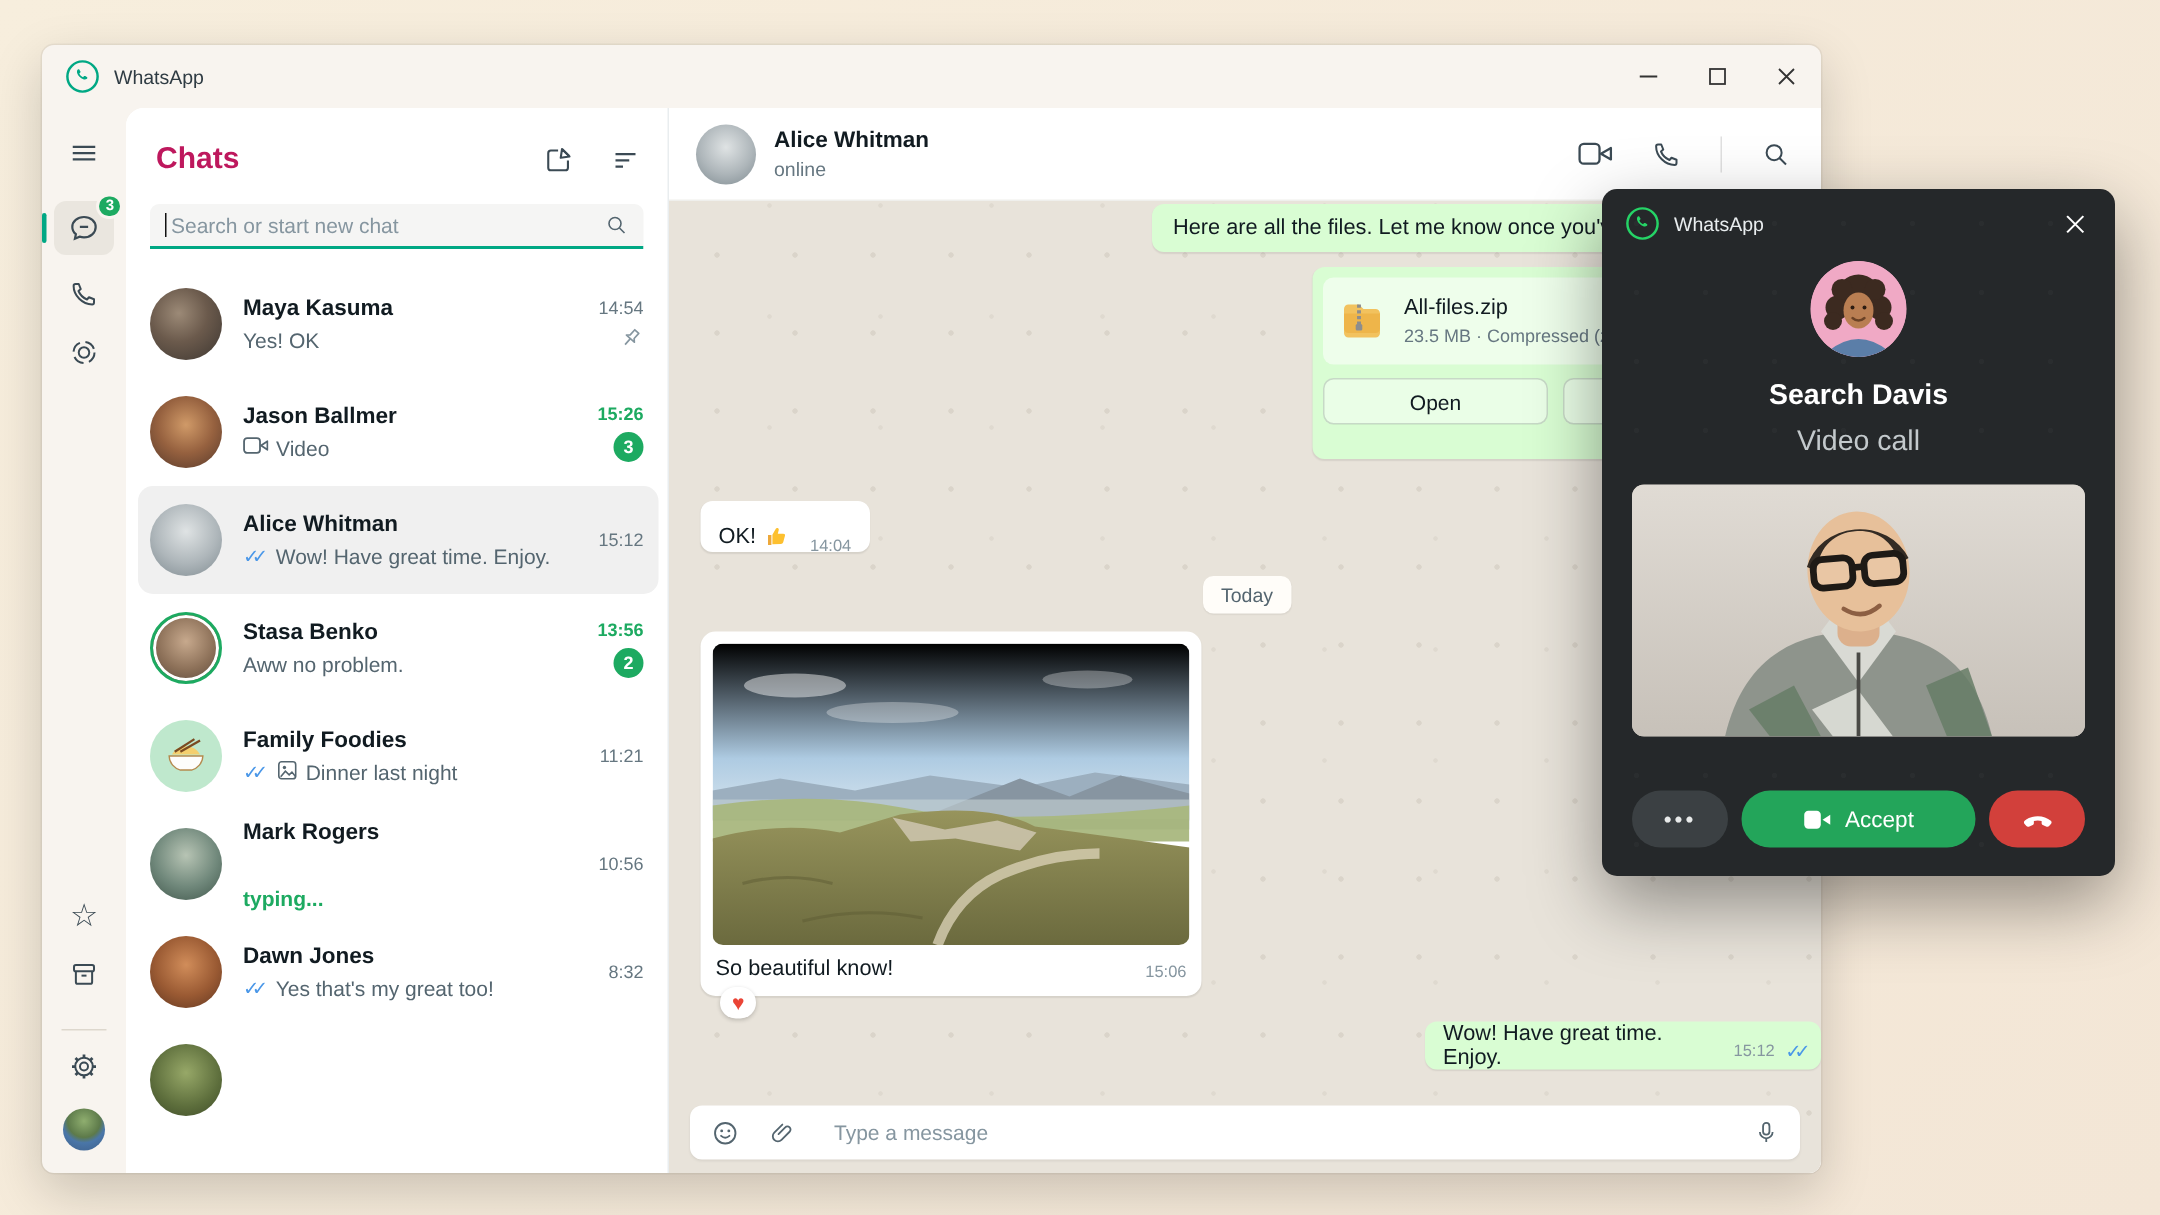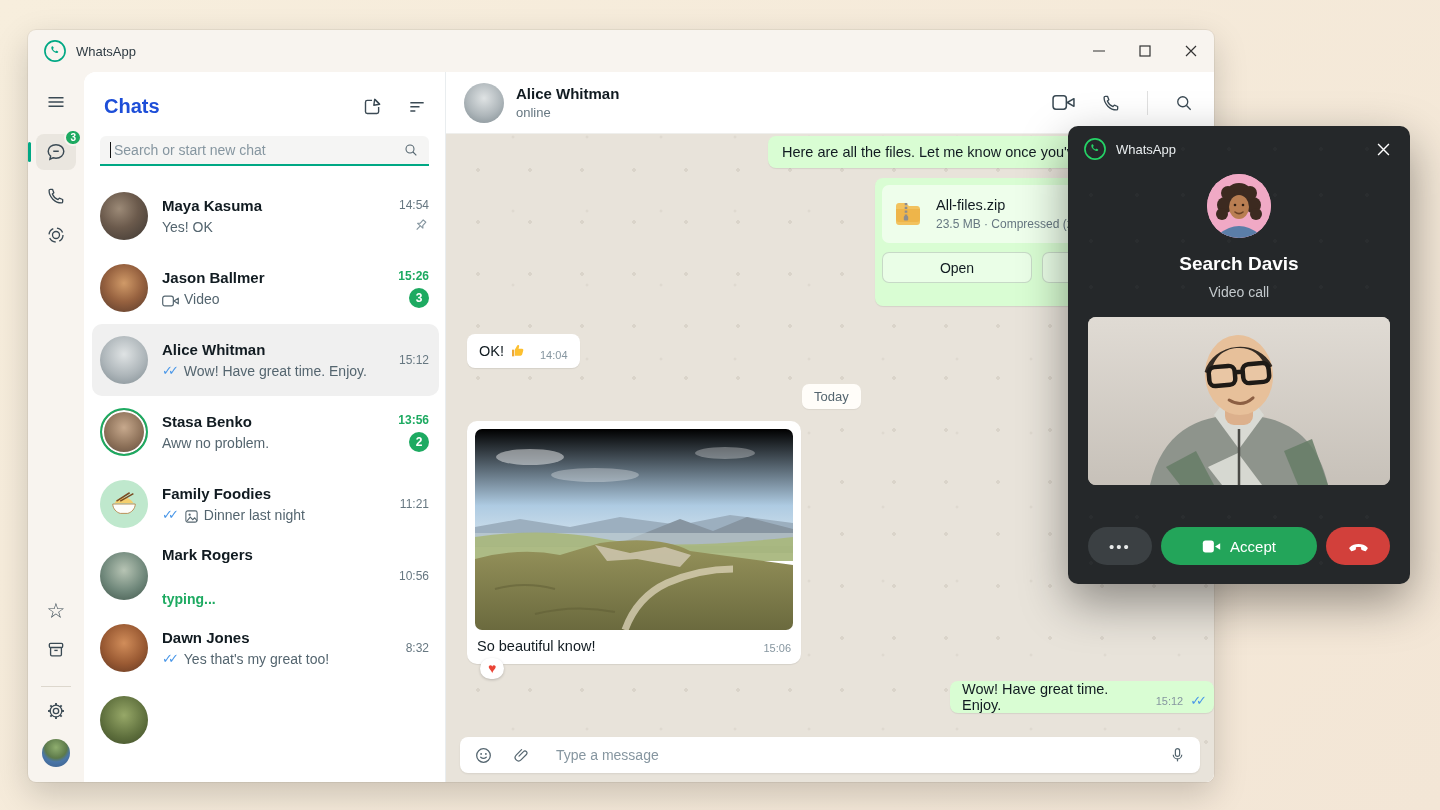--- a/index.html
+++ b/index.html
@@ -41,39 +41,39 @@
   .rail-avatar { width:28px; height:28px; border-radius:50%; overflow:hidden;
     background:radial-gradient(circle at 50% 30%, #8fae6f 0%, #5d7a4a 45%, #4a76a8 60%, #3d5f8a 100%); }
   .star-glyph { font-size:21px; color:#3b4a54; line-height:1; }
 
   
   .main-sheet { flex:1; display:flex; background:#fff; border-top-left-radius:12px; overflow:hidden; }
 
   
   .chats-panel { width:362px; flex:0 0 362px; border-right:1px solid #e9edef; display:flex; flex-direction:column; background:#fff; }
   .panel-header { height:54px; display:flex; align-items:center; padding:14px 18px 0 20px; }
-  .panel-title { flex:1; font-size:20px; font-weight:bold; color:#1d4ed8; }
+  .panel-title { flex:1; font-size:20px; font-weight:bold; color:#be185d; }
   .panel-header-icons { display:flex; gap:24px; align-items:center; }
   .search-wrap { padding:10px 16px 12px 16px; }
   .search-box {
     height:30px; background:#f5f5f4; border-radius:6px 6px 0 0;
     border-bottom:2px solid #00a884; display:flex; align-items:center; padding:0 10px;
   }
   .search-caret { width:1px; height:16px; background:#111; margin-right:3px; }
   .search-input { flex:1; border:none; outline:none; background:transparent; font-size:14px; color:#3b4a54; font-family:inherit; }
   .search-input::placeholder { color:#8696a0; }
 
   .chat-list { flex:1; overflow:hidden; padding:2px 6px 0 8px; }
   .chat-row { height:72px; display:flex; align-items:center; padding:0 10px 0 8px; border-radius:10px; }
   .chat-row.selected { background:#f0f0f0; }
   .avatar48 { width:48px; height:48px; border-radius:50%; flex:0 0 48px; margin-right:14px; overflow:hidden; position:relative; }
   .avatar-ring { box-shadow:0 0 0 2px #fff inset; border:2.5px solid #1daa61; }
   .row-main { flex:1; min-width:0; }
   .row-name { font-size:15px; font-weight:bold; color:#111b21; line-height:19px; white-space:nowrap; overflow:hidden; }
-  .row-preview { margin-top:3px; font-size:14px; color:#54656f; line-height:18px; white-space:nowrap; overflow:hidden; display:flex; align-items:flex-end; gap:5px; }
+  .row-preview { margin-top:3px; font-size:14px; color:#54656f; line-height:18px; white-space:nowrap; overflow:hidden; display:flex; align-items:flex-start; gap:5px; }
   .row-preview.typing { color:#1daa61; font-weight:bold;margin-top:26px; }
   .row-meta { margin-left:10px; display:flex; flex-direction:column; align-items:flex-end; gap:5px; }
   .row-time { font-size:12px; color:#667781; line-height:14px; }
   .unread .row-time { color:#1daa61; font-weight:bold; }
   .badge { min-width:20px; height:20px; padding:0 6px; background:#1daa61; border-radius:12px; color:#fff; font-size:12px; font-weight:bold; display:flex; align-items:center; justify-content:center; }
   .meta-row { display:flex; align-items:center; gap:6px; }
   .mention { color:#1daa61; font-size:14px; }
   .ticks { color:#4a97e8; font-size:13px; letter-spacing:-5px; padding-right:5px; flex:0 0 auto; }
 
   
@@ -116,21 +116,21 @@
 
   .msg-file-card { left:429px; top:44px; width:430px; height:128px; padding:7px; }
   .file-inner { background:rgba(255,255,255,.55); border-radius:7px; padding:9px 10px; display:flex; align-items:center; gap:12px; height:58px; }
   .file-texts { min-width:0; }
   .file-name { font-size:14.5px; color:#111b21; white-space:nowrap; }
   .file-meta { font-size:12px; color:#667781; margin-top:4px; white-space:nowrap; }
   .file-buttons { display:flex; gap:10px; margin-top:9px; }
   .file-btn { width:150px; height:31px; border-radius:7px; background:rgba(255,255,255,.45); border:1px solid rgba(17,27,33,.16);
     display:flex; align-items:center; justify-content:center; font-size:14px; color:#111b21; }
 
-  .msg-ok { left:21px; top:200px; height:34px; display:flex; align-items:center; padding:16px 12px; gap:6px; }
+  .msg-ok { left:21px; top:200px; height:34px; display:flex; padding:16px 12px; gap:6px; }
   .msg-ok .msg-time { margin-left:8px; margin-top:8px; }
 
   .date-pill { position:absolute; left:356px; top:250px; background:#fffdf9; border-radius:7px; padding:5px 12px;
     font-size:13px; color:#54656f; box-shadow:0 1px 1px rgba(0,0,0,.06); }
 
   .msg-photo { left:21px; top:287px; width:334px; padding:8px 8px 8px 8px; border-radius:10px; }
   .photo-frame { width:318px; height:201px; border-radius:7px; overflow:hidden; }
   .photo-caption-row { display:flex; align-items:flex-end; padding:8px 2px 2px 2px; }
   .photo-caption { font-size:14.5px; color:#111b21; flex:1; }
   .reaction-pill { position:absolute; left:34px; top:524px; background:#fff; border-radius:13px; padding:2px 8px 3px 8px;
@@ -152,21 +152,21 @@
     position:absolute; left:1068px; top:126px; width:342px; height:458px;
     background:#25282a; border-radius:10px; box-shadow:0 18px 48px rgba(0,0,0,.4);
     background-image:radial-gradient(rgba(255,255,255,.025) 1.6px, transparent 2px);
     background-size:46px 46px; color:#fff; overflow:hidden;
   }
   .call-header { display:flex; align-items:center; padding:10px 14px 0 16px; }
   .call-app-name { margin-left:10px; font-size:13px; color:#e9edef; }
   .call-close { margin-left:auto; width:26px; height:26px; display:flex; align-items:center; justify-content:center; color:#fff; font-size:17px; }
   .call-avatar { width:64px; height:64px; border-radius:50%; overflow:hidden; margin:12px auto 0 auto; background:#f0a9c5; }
   .caller-name { text-align:center; font-size:19px; font-weight:bold; margin-top:15px; color:#fff; }
-  .call-type { text-align:center; font-size:14px; color:#c3c9cc; margin-top:9px; }
+  .call-type { text-align:center; font-size:19px; color:#c3c9cc; margin-top:9px; }
   .call-video { width:302px; height:168px; margin:17px auto 0 auto; border-radius:8px; overflow:hidden; background:#cfc9c1; }
   .call-actions { position:absolute; left:20px; right:20px; bottom:19px; display:flex; gap:9px; }
   .call-btn { height:38px; border-radius:19px; display:flex; align-items:center; justify-content:center; }
   .btn-more { width:64px; background:#3b4043; color:#e8eaea; font-size:15px; letter-spacing:2px; }
   .btn-accept { flex:1; background:#23a55a; color:#fff; font-size:15px; gap:9px; }
   .btn-decline { width:64px; background:#d2403b; }
 </style>
 </head>
 <body>
 

